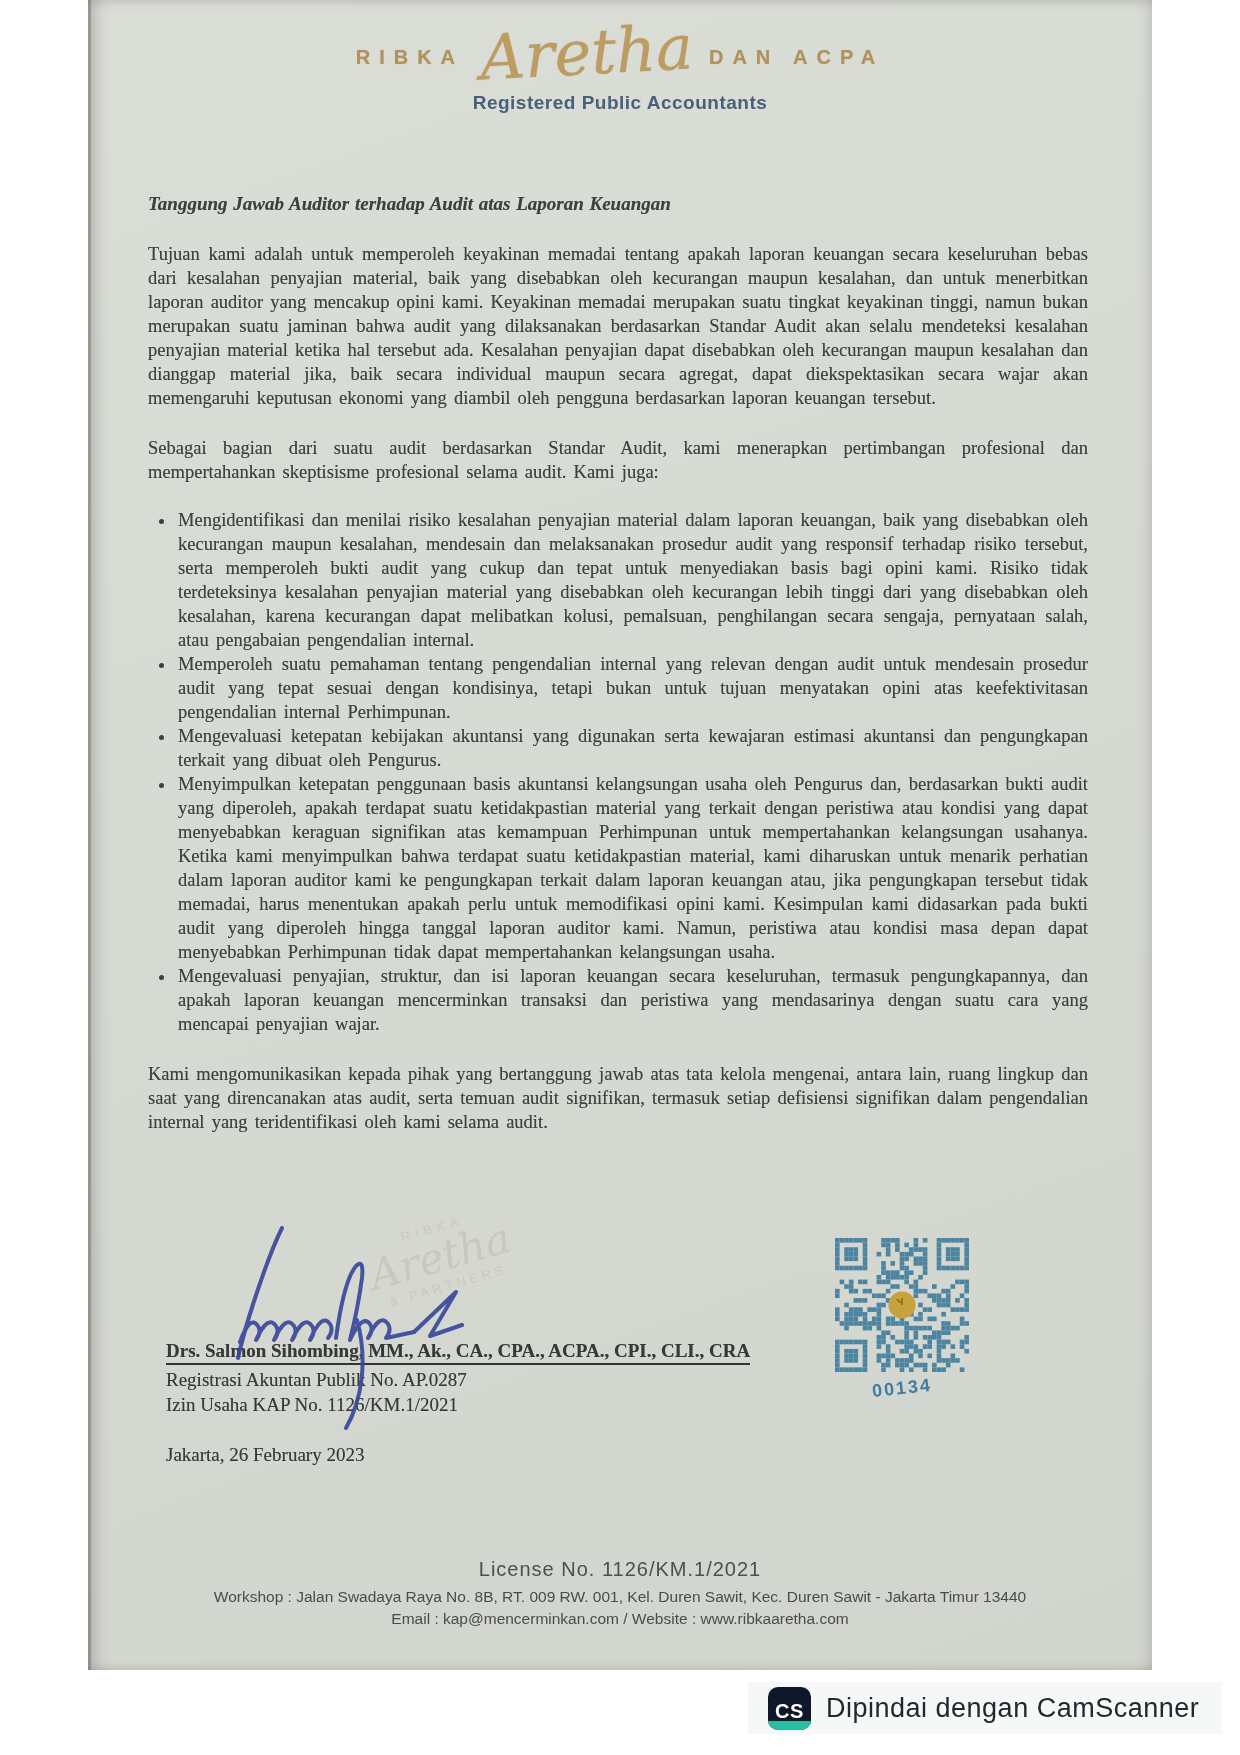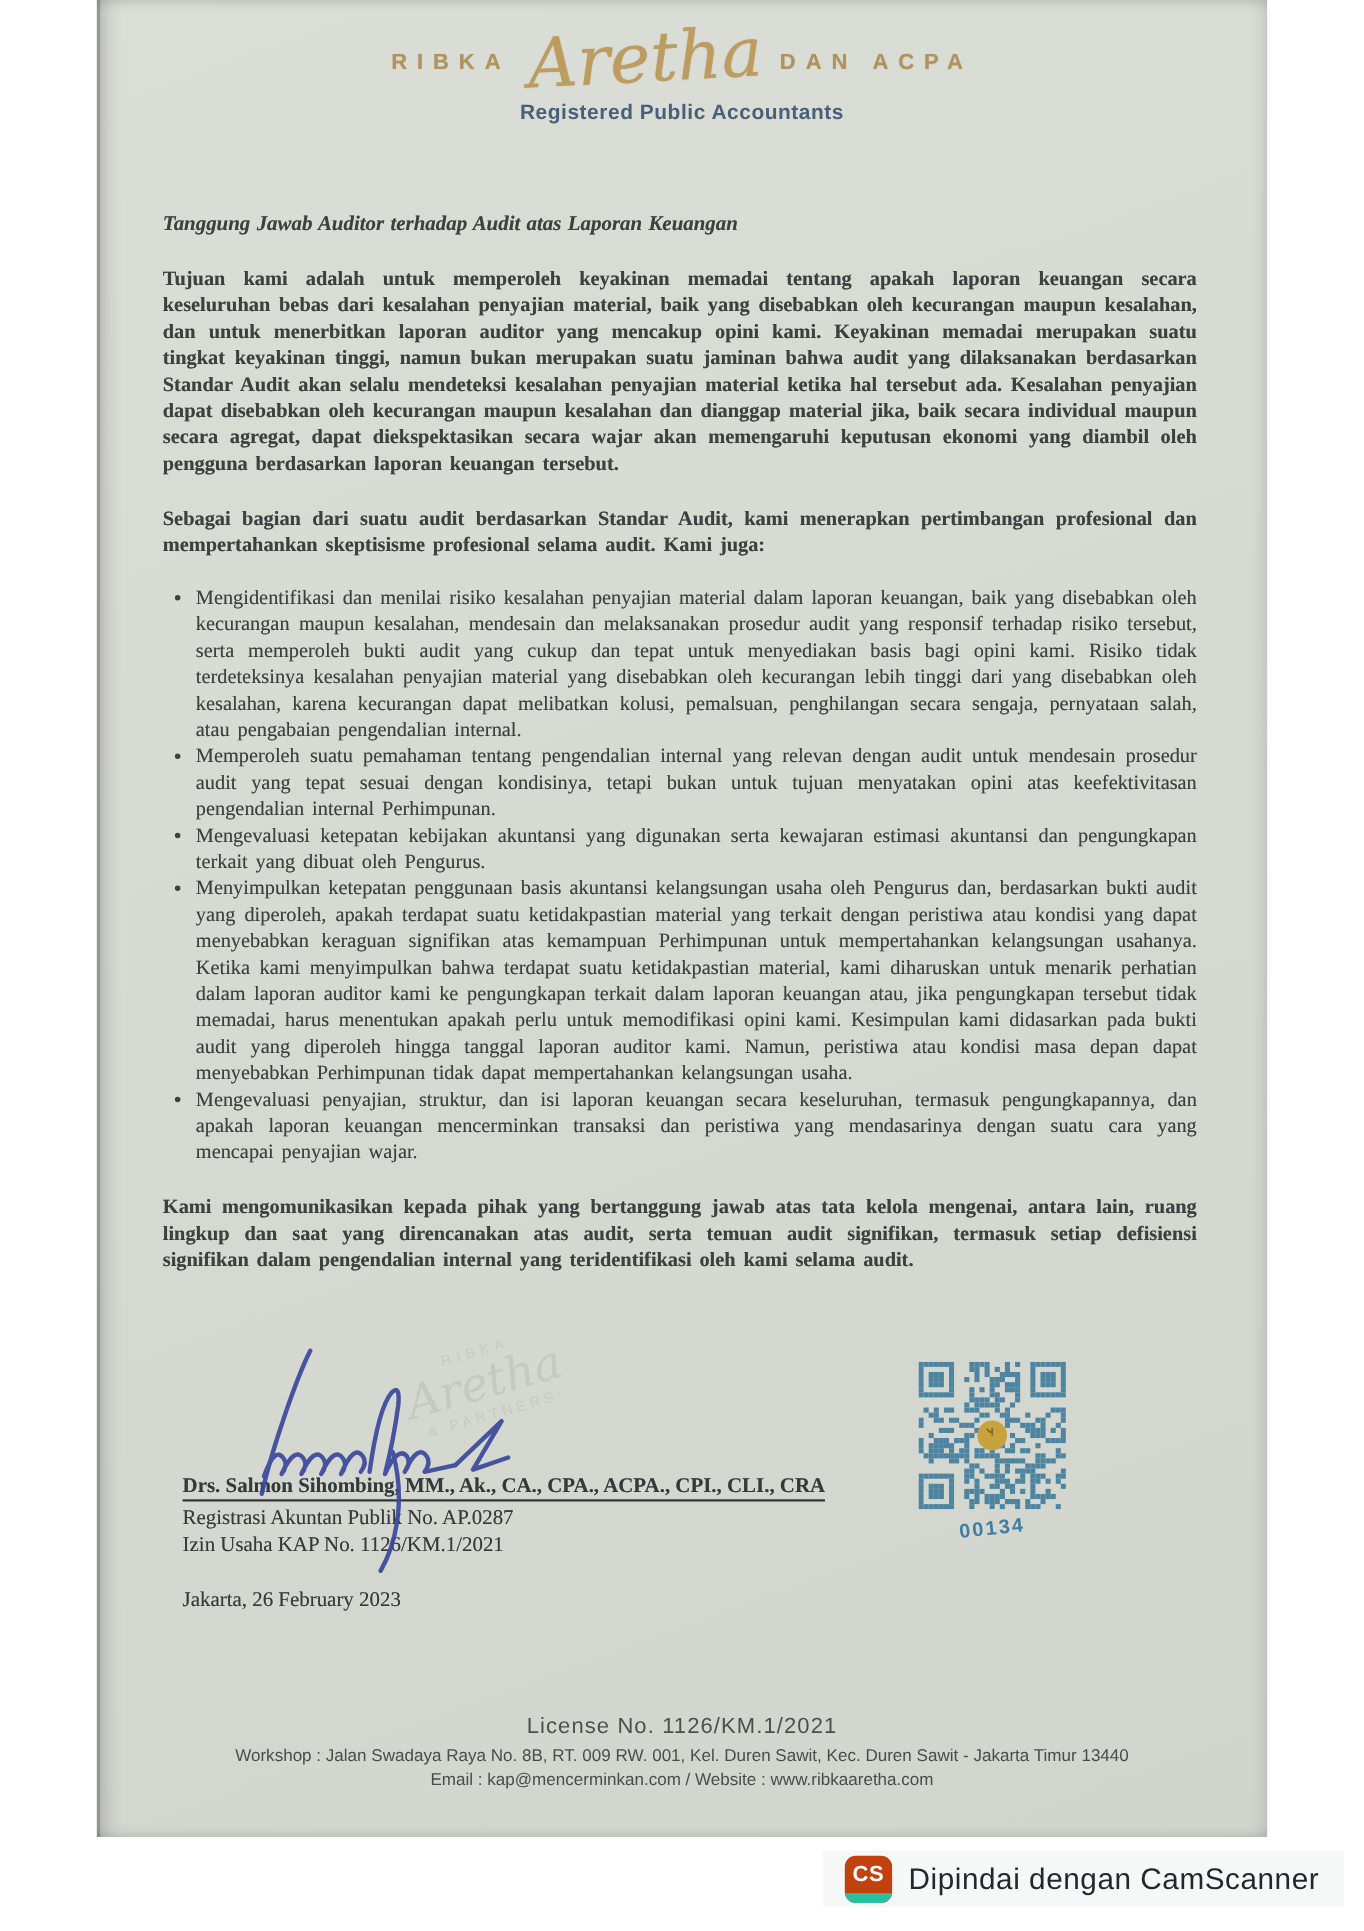--- a/index.html
+++ b/index.html
@@ -37,21 +37,21 @@
   }
   
   .doc{
     position:absolute;left:60px;right:64px;top:192px;
     font-family:"Liberation Serif",serif;font-size:18.5px;line-height:24px;
     color:#3c403e;text-align:justify;word-spacing:2.5px;
     text-shadow:0 0 .6px rgba(70,74,72,.55);
   }
   .doc-title{font-weight:bold;font-style:italic;font-size:19px;word-spacing:1px;}
   .doc p{margin:0;}
-  .p-gap{margin-top:26px !important;font-weight:bold;}
+  .p-gap{margin-top:26px !important;}
   .doc ul{margin:24px 0 0 0;padding-left:28px;}
   .doc li{padding-left:2px;margin:0;}
   .doc li::marker{color:#3c403e;}
   
   .sigline{position:absolute;left:64px;font-family:"Liberation Serif",serif;
     color:#35393b;font-size:19px;white-space:nowrap;text-shadow:0 0 .6px rgba(70,74,72,.5);margin-left:14px;}
   .sig-name{top:1340px;font-weight:bold;border-bottom:2px solid #303436;padding-bottom:1px;}
   .sig-reg{top:1369px;}
   .sig-izin{top:1394px;}
   .sig-date{top:1444px;}
@@ -84,22 +84,22 @@
     font-size:15.5px;line-height:21.5px;color:#494c4b;
   }
   .address div{white-space:nowrap;}
   
   .cs-badge{
     position:absolute;left:748px;top:1682px;width:474px;height:52px;
     background:#f6f7f7;display:flex;align-items:center;gap:15px;
     padding-left:20px;box-sizing:border-box;border-radius:2px;
   }
   .cs-icon{
-    width:43px;height:43px;border-radius:10px;background:#c2410c;position:relative;
-    display:flex;align-items:center;justify-content:center;overflow:hidden;flex:0 0 auto;
+    width:43px;height:43px;border-radius:10px;background:#0f172a;position:relative;
+    display:flex;align-items:flex-end;justify-content:center;overflow:hidden;flex:0 0 auto;
   }
   .cs-icon span{
     color:#ffffff;font-weight:bold;font-size:20px;letter-spacing:.5px;
     margin-bottom:7px;font-family:"Liberation Sans",sans-serif;
   }
   .cs-icon::after{
     content:"";position:absolute;left:0;right:0;bottom:0;height:9px;background:#2abfa0;
   }
   .cs-text{font-size:27px;color:#23282e;letter-spacing:.5px;}
 </style>

